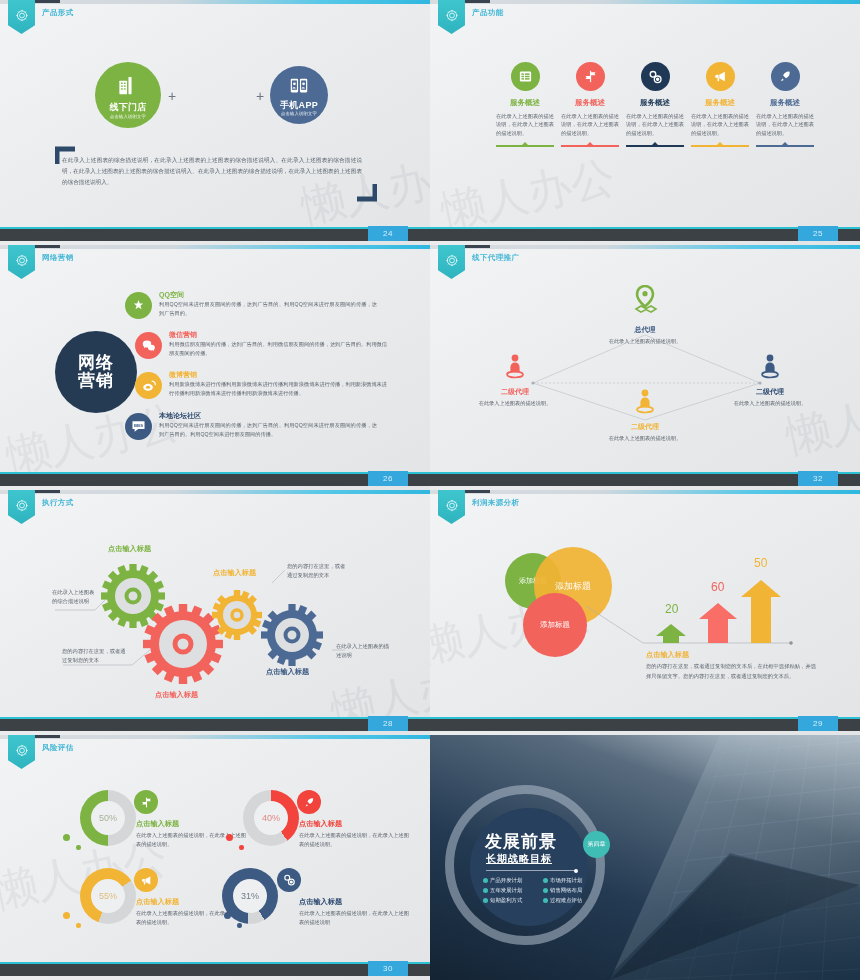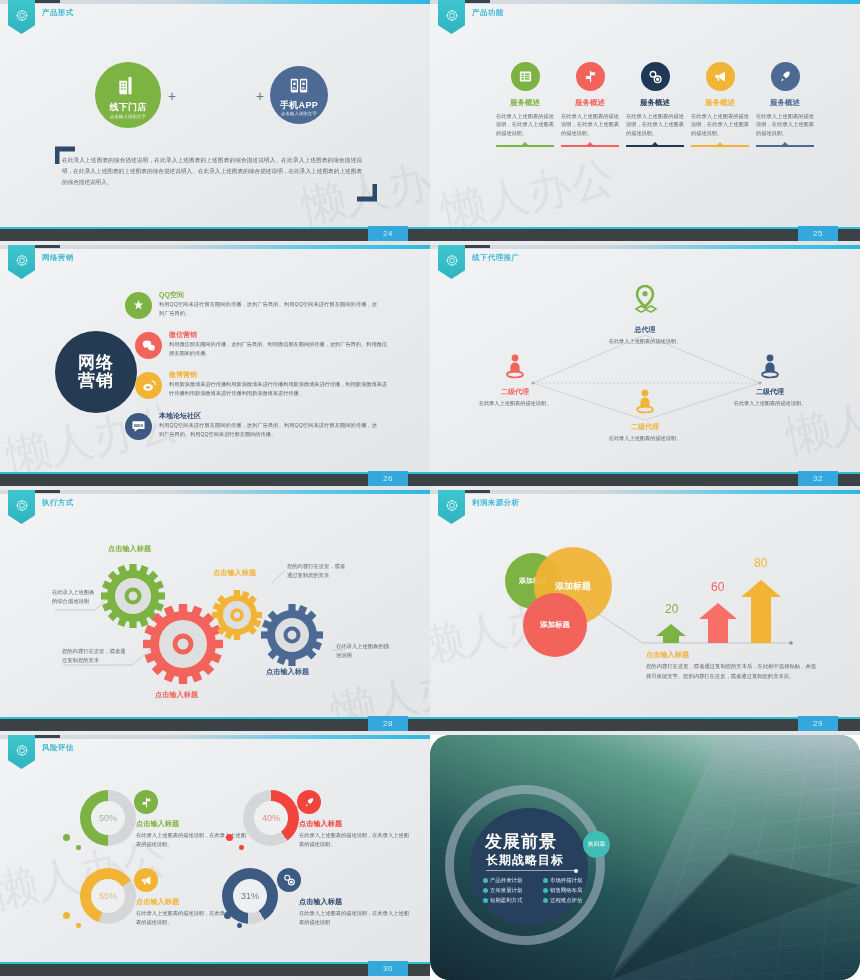--- a/index.html
+++ b/index.html
@@ -12,21 +12,21 @@
   .grid{
     width:860px; height:980px;
     display:grid;
     grid-template-columns:430px 430px;
     grid-template-rows:245px 245px 245px 245px;
   }
   .slide{
     position:relative; width:430px; height:245px; overflow:hidden;
     background:linear-gradient(150deg,#f3f4f5 0%,#ebecee 45%,#e2e4e6 100%);
   }
-  .slide.dark{ background:#15803d;border-radius:20px; }
+  .slide.dark{ background:#0f172a; }
 
   
   .topbar{ position:absolute; left:0; top:0; width:100%; height:4px;
            background:linear-gradient(90deg,#d9dde0 0%,#cfd7de 40%,#57c8e8 75%,#2fb7e0 100%); }
   .topstub{ position:absolute; left:27px; top:0px; width:33px; height:3px; background:#3a4450; }
 
   
   .ribbon{ position:absolute; left:8px; top:0px; width:27px; height:34px;
            background:linear-gradient(180deg,#3fc5cd 0%,#35bcc6 55%,#2fb4bf 100%);
            clip-path:polygon(0 0,100% 0,100% 74%,50% 100%,0 74%); }
@@ -74,21 +74,21 @@
   .node{ position:absolute; text-align:center; width:90px; }
   .node .nh{ font-size:7px; font-weight:bold; margin-top:2px;}
   .node .nb{ font-size:5.2px; line-height:1.6; color:#59626b; margin-top:2px;}
 
   
   .glabel{ position:absolute; font-size:7.2px; font-weight:bold; white-space:nowrap;}
   .gnote{ position:absolute; font-size:5.3px; line-height:1.75; color:#59626b; }
 
   
   .bub{ position:absolute; border-radius:50%; display:flex; align-items:center; justify-content:center;
-        color:#fff; font-weight:bold; }
+        color:#fff; font-weight:normal; }
   .arrnum{ position:absolute; font-size:12px; }
 
   
   .ring{ position:absolute; width:56px; height:56px; border-radius:50%;}
   .ring .rtxt{ position:absolute; inset:0; display:flex; align-items:center; justify-content:center;
                font-size:9px; font-weight:normal;}
   .ring .rhole{ position:absolute; left:11px; top:11px; width:34px; height:34px; border-radius:50%;
                 background:#eeeff0; }
   .ricon{ position:absolute; width:24px; height:24px; border-radius:50%;
           display:flex;align-items:center;justify-content:center;}
@@ -100,21 +100,21 @@
   .photo{ position:absolute; inset:0;
           background:
             linear-gradient(200deg, rgba(225,235,242,.95) 0%, rgba(150,178,196,.55) 28%, rgba(42,70,96,.75) 62%, rgba(20,36,52,.95) 100%);
   }
   .glassgrid{ position:absolute; inset:0; opacity:.5;}
   .ringouter{ position:absolute; left:445px; top:795px; width:160px; height:160px; border-radius:50%;
               border:9px solid rgba(178,192,205,.55); }
   .discin{ position:absolute; left:470px; top:818px; width:118px; height:118px; border-radius:50%;
            background:#27405e; }
   .covh{ position:absolute; left:485px; top:840px; font-size:17px; font-weight:bold; color:#fff; letter-spacing:1px;}
-  .covs{ position:absolute; left:486px; top:862px; font-size:12px; font-weight:bold; color:#fff; letter-spacing:1px;}
+  .covs{ position:absolute; left:486px; top:862px; font-size:10px; font-weight:bold; color:#fff; letter-spacing:1px;text-decoration:underline;}
   .covdiv{ position:absolute; left:486px; top:880px; width:90px; height:1px; background:rgba(255,255,255,.55);}
   .covdiv i{ position:absolute; right:-2px; top:-1.5px; width:4px;height:4px;border-radius:50%;background:#fff;}
   .chap{ position:absolute; left:583px; top:841px; width:27px; height:27px; border-radius:50%;
          background:#3fbcb4; color:#fff; font-size:6px; display:flex; align-items:center; justify-content:center;}
   .blist{ position:absolute; left:483px; top:887px; width:116px; display:grid;
           grid-template-columns:1fr 1fr; gap:3px 4px;}
   .blist span{ font-size:5.4px; color:#e5edf3; display:flex; align-items:center; gap:2px;}
   .blist span b{ width:5px;height:5px;border-radius:50%;background:#3fbcb4; display:inline-block; flex:none;}
 </style>
 </head>
@@ -601,21 +601,21 @@
       <g>
           <path d="M288 113 l19 16 h-9 v24 h-20 v-24 h-9z" fill="#f96f68"></path>
         </g>
 
       <g>
           <path d="M331 90 l20 17 h-10 v46 h-20 v-46 h-10z" fill="#f2b434"></path>
         </g>
     </svg>
     <div class="arrnum" style="left:235px;top:112px;color:#7cb342">20</div>
     <div class="arrnum" style="left:281px;top:90px;color:#f2635c">60</div>
-    <div class="arrnum" style="left:324px;top:66px;color:#f2b434">80</div>
+    <div class="arrnum" style="left:324px;top:66px;color:#f2b434">50</div>
 
     <div style="position:absolute;left:216px;top:160px;font-size:7.2px;font-weight:bold;color:#f0b43c;">点击输入标题</div>
     <div style="position:absolute;left:216px;top:172px;width:170px;font-size:5.3px;line-height:1.8;color:#59626b;text-align:justify;">您的内容打在这里，或者通过复制您的文本后，在此框中选择粘贴，并选择只保留文字。您的内容打在这里，或者通过复制您的文本后。</div>
 
     <div class="botline"></div>
     <div class="botbar"></div>
     <div class="pagenum">29</div>
   </div>
 
   <div class="slide">

